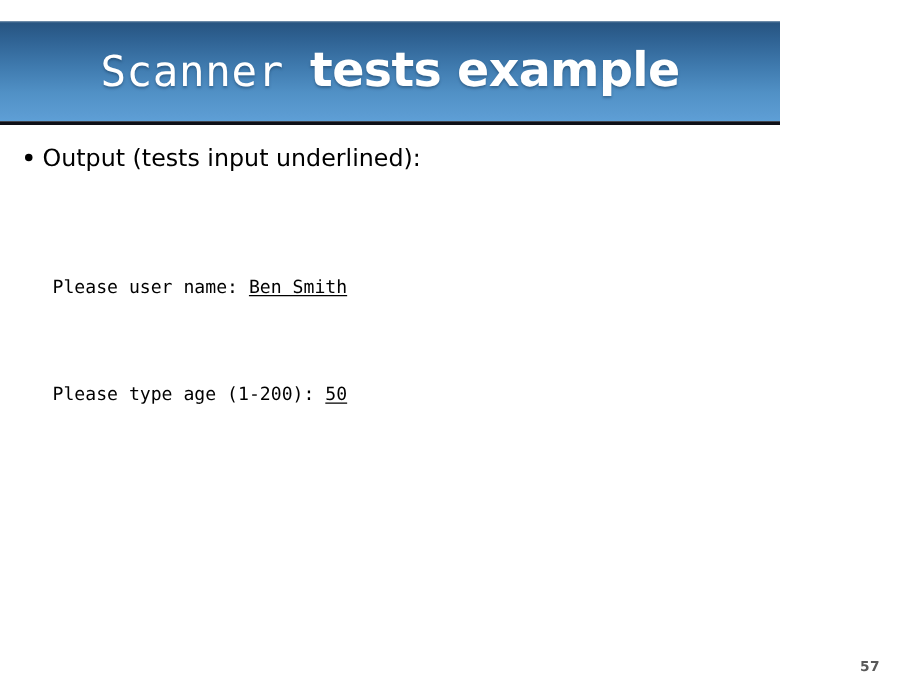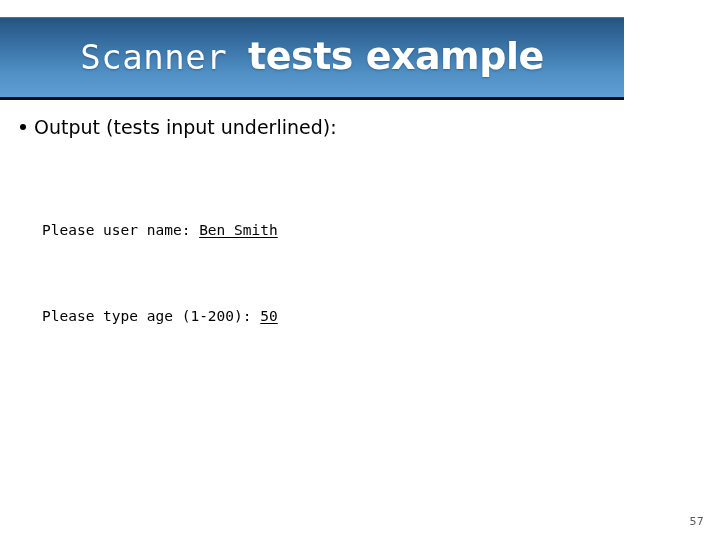--- a/index.html
+++ b/index.html
@@ -124,25 +124,26 @@
   }
   .user-input {
     text-decoration: underline;
     text-underline-offset: 2px;
   }
 
   
   .slide-number {
     position: absolute;
     right: 16px;
-    bottom: 12px;
+    bottom: 0;
     font-family: "DejaVu Sans", "Liberation Sans", sans-serif;
     font-size: 11px;
     color: #595959;
     letter-spacing: 0.3px;
+    font-weight: bold;
   }
 </style>
 </head>
 <body>
 
 <div class="slide">
 
   <div class="title-banner">
     <div class="title-text">
       <span class="title-mono">Scanner</span><span class="title-mono"> </span><span class="title-bold">tests example</span>

